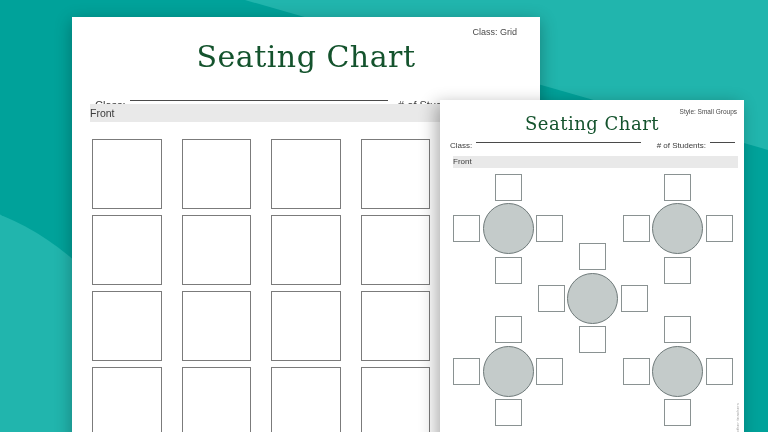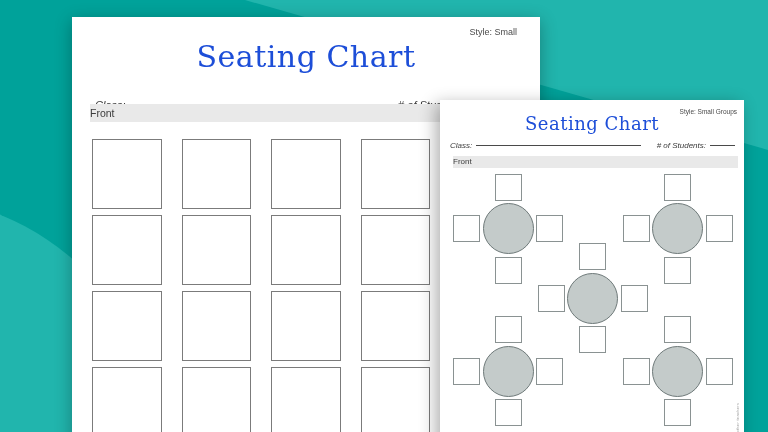--- a/index.html
+++ b/index.html
@@ -34,26 +34,26 @@
   .page-grid   { left: 72px;  top: 17px;  width: 468px; height: 620px; }
   .page-groups { left: 440px; top: 100px; width: 304px; height: 400px;
                  box-shadow: -4px 4px 16px rgba(0,0,0,0.32); }
 
   .style-label { position: absolute; color: #4a4a4a; }
   .page-grid   .style-label { top: 10px; right: 23px; font-size: 9px; }
   .page-groups .style-label { top: 8px;  right: 7px;  font-size: 6.5px; }
 
   .page-title {
     position: absolute; left: 0; width: 100%; text-align: center;
-    font-family: "DejaVu Serif", serif; color: #1d4ed8; letter-spacing: 0.5px;
+    font-family: "DejaVu Serif", serif; color: #14532d; letter-spacing: 0.5px;
   }
   .page-grid   .page-title { top: 22px; font-size: 30px; }
   .page-groups .page-title { top: 13px; font-size: 18px; }
 
-  .class-row { position: absolute; display: flex; align-items: center; font-style: italic; }
+  .class-row { position: absolute; display: flex; align-items: flex-start; }
   .page-grid   .class-row { left: 23px; right: 20px; top: 82px;  font-size: 11px; }
   .page-groups .class-row { left: 10px; right: 5px;  top: 41px;  font-size: 8px; }
   .field-label { white-space: nowrap; }
   .u-line { display: inline-block; border-bottom: 1px solid #4a4a4a; height: 1px; margin: 0 4px 1px 4px; }
   .page-grid   .line-class    { width: 258px; }
   .page-grid   .line-students { width: 46px; }
   .page-groups .line-class    { width: 165px; }
   .page-groups .line-students { width: 25px; }
   .spacer { flex: 1; }
 
@@ -105,21 +105,21 @@
   }
 </style>
 </head>
 <body>
 
 <div class="stage">
   <div class="accent-diagonal"></div>
   <div class="accent-circle"></div>
 
   <div class="page page-grid">
-    <div class="style-label">Style: Small</div>
+    <div class="style-label">Class: Grid</div>
     <div class="page-title">Seating Chart</div>
     <div class="class-row">
       <span class="field-label">Class:</span>
       <span class="u-line line-class"></span>
       <span class="spacer"></span>
       <span class="field-label"># of Students:</span>
       <span class="u-line line-students"></span>
     </div>
     <div class="front-banner">
       <span>Front</span>

